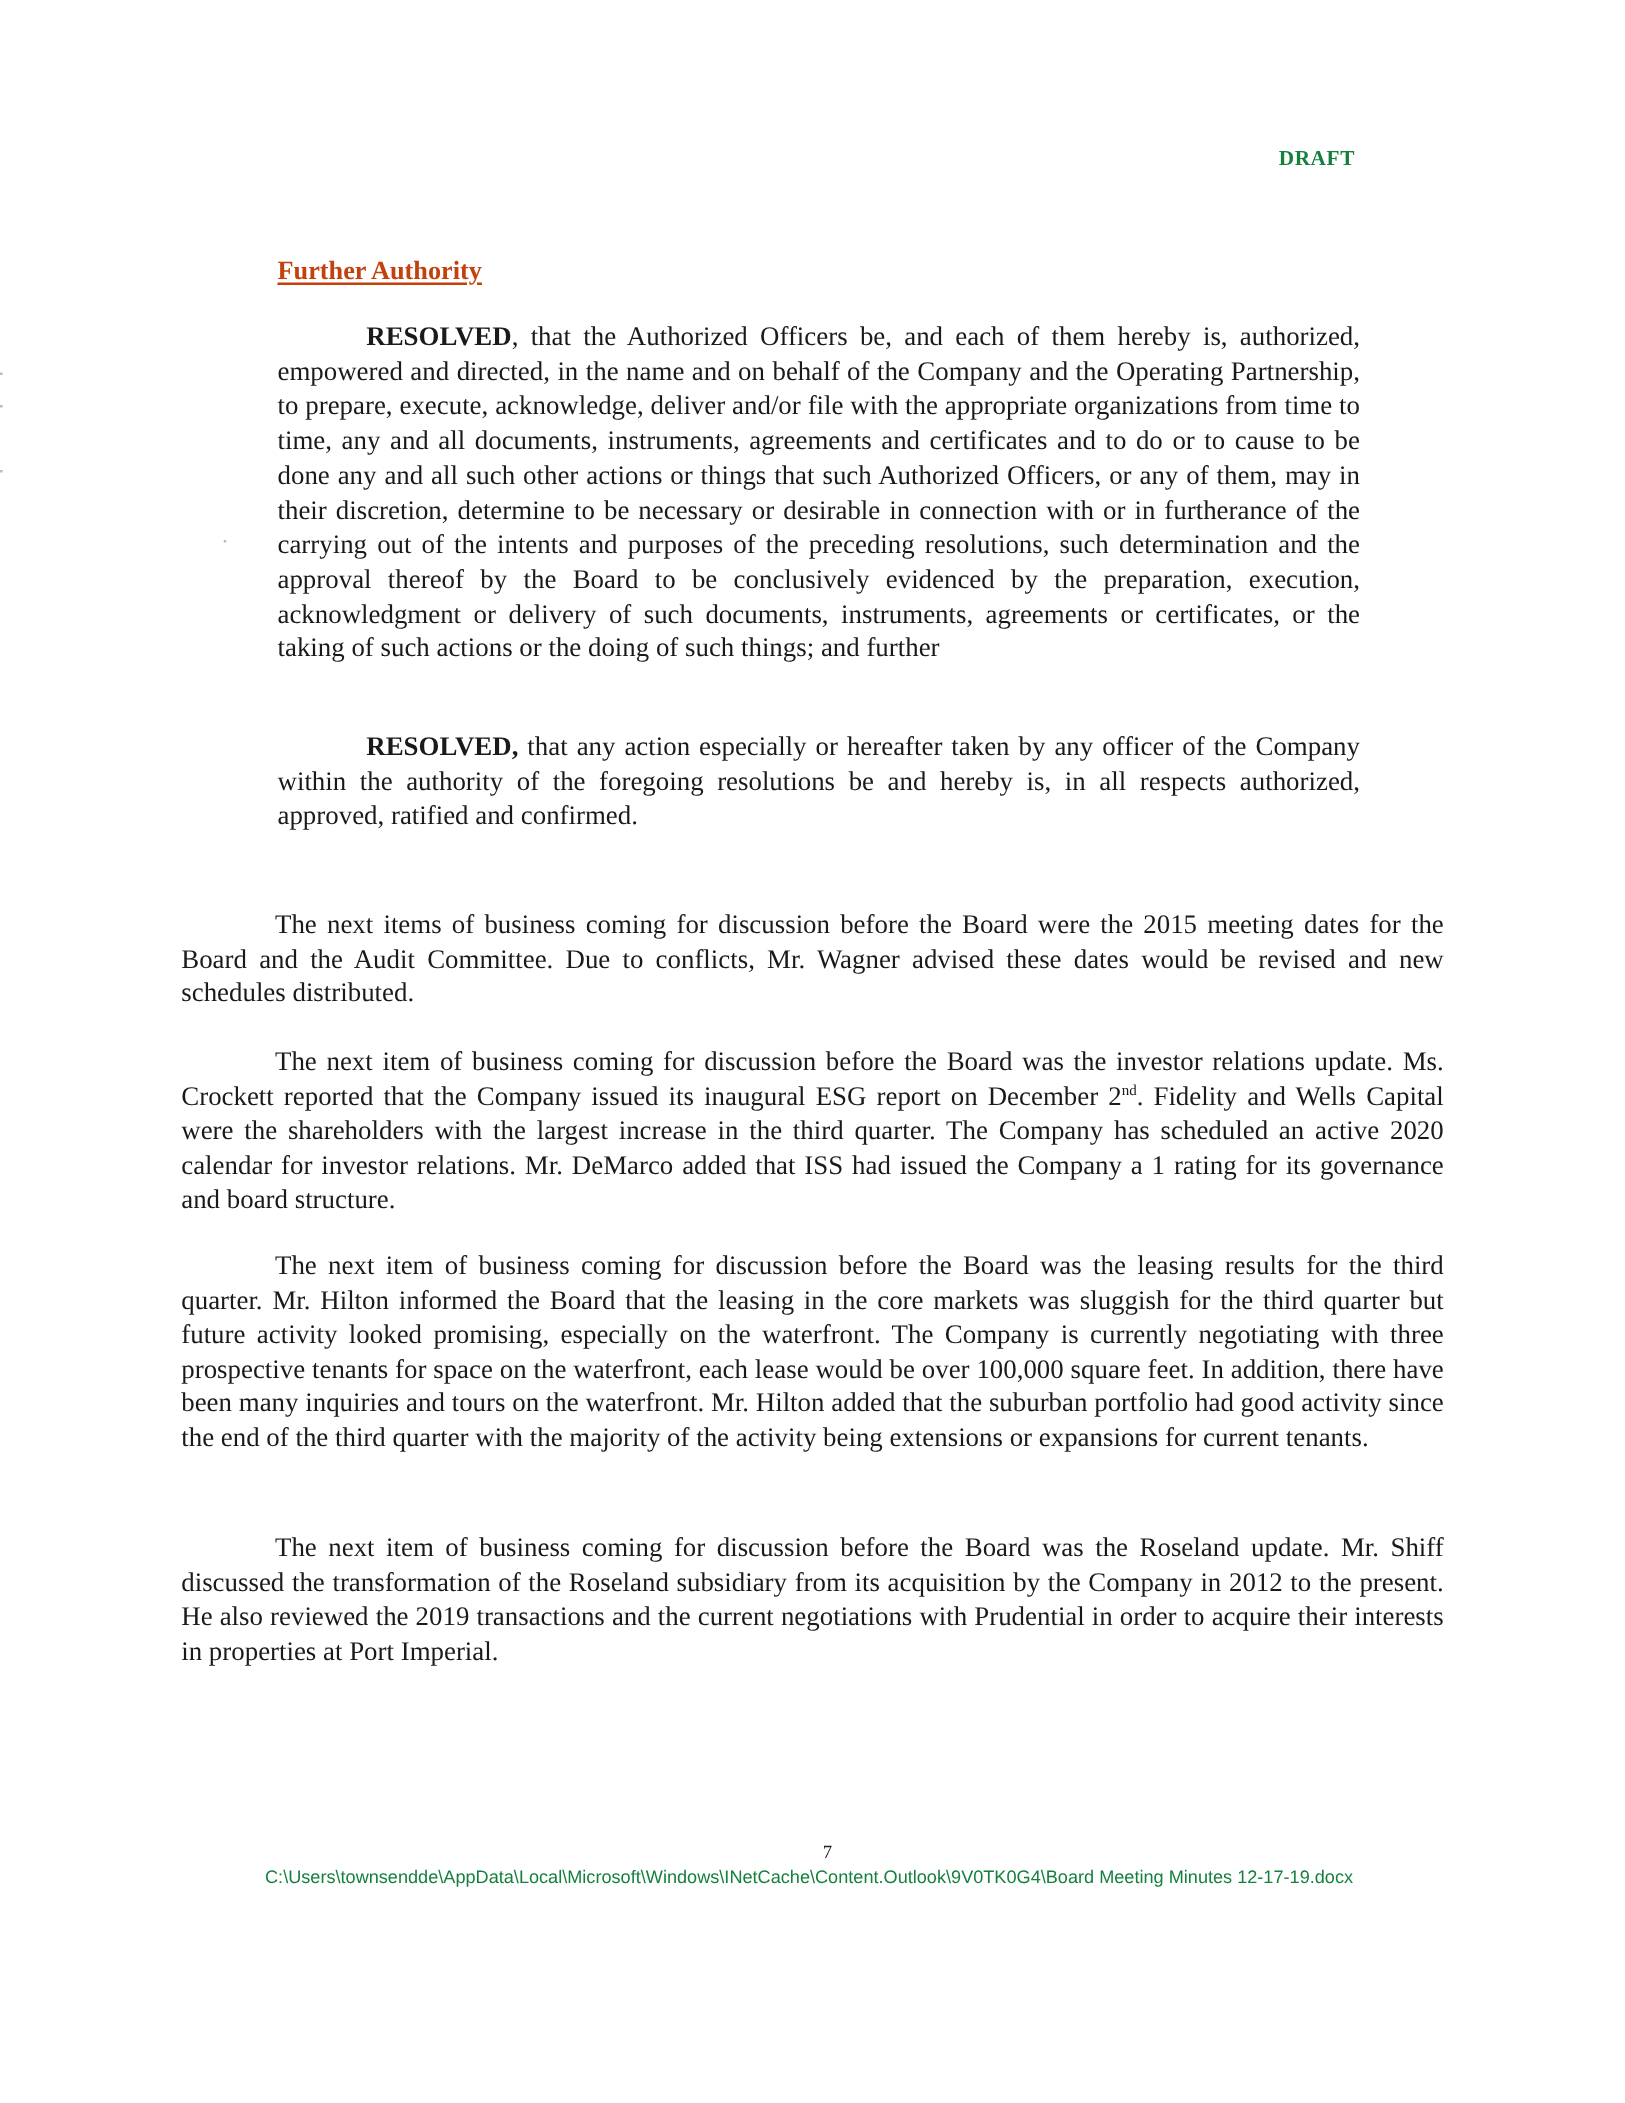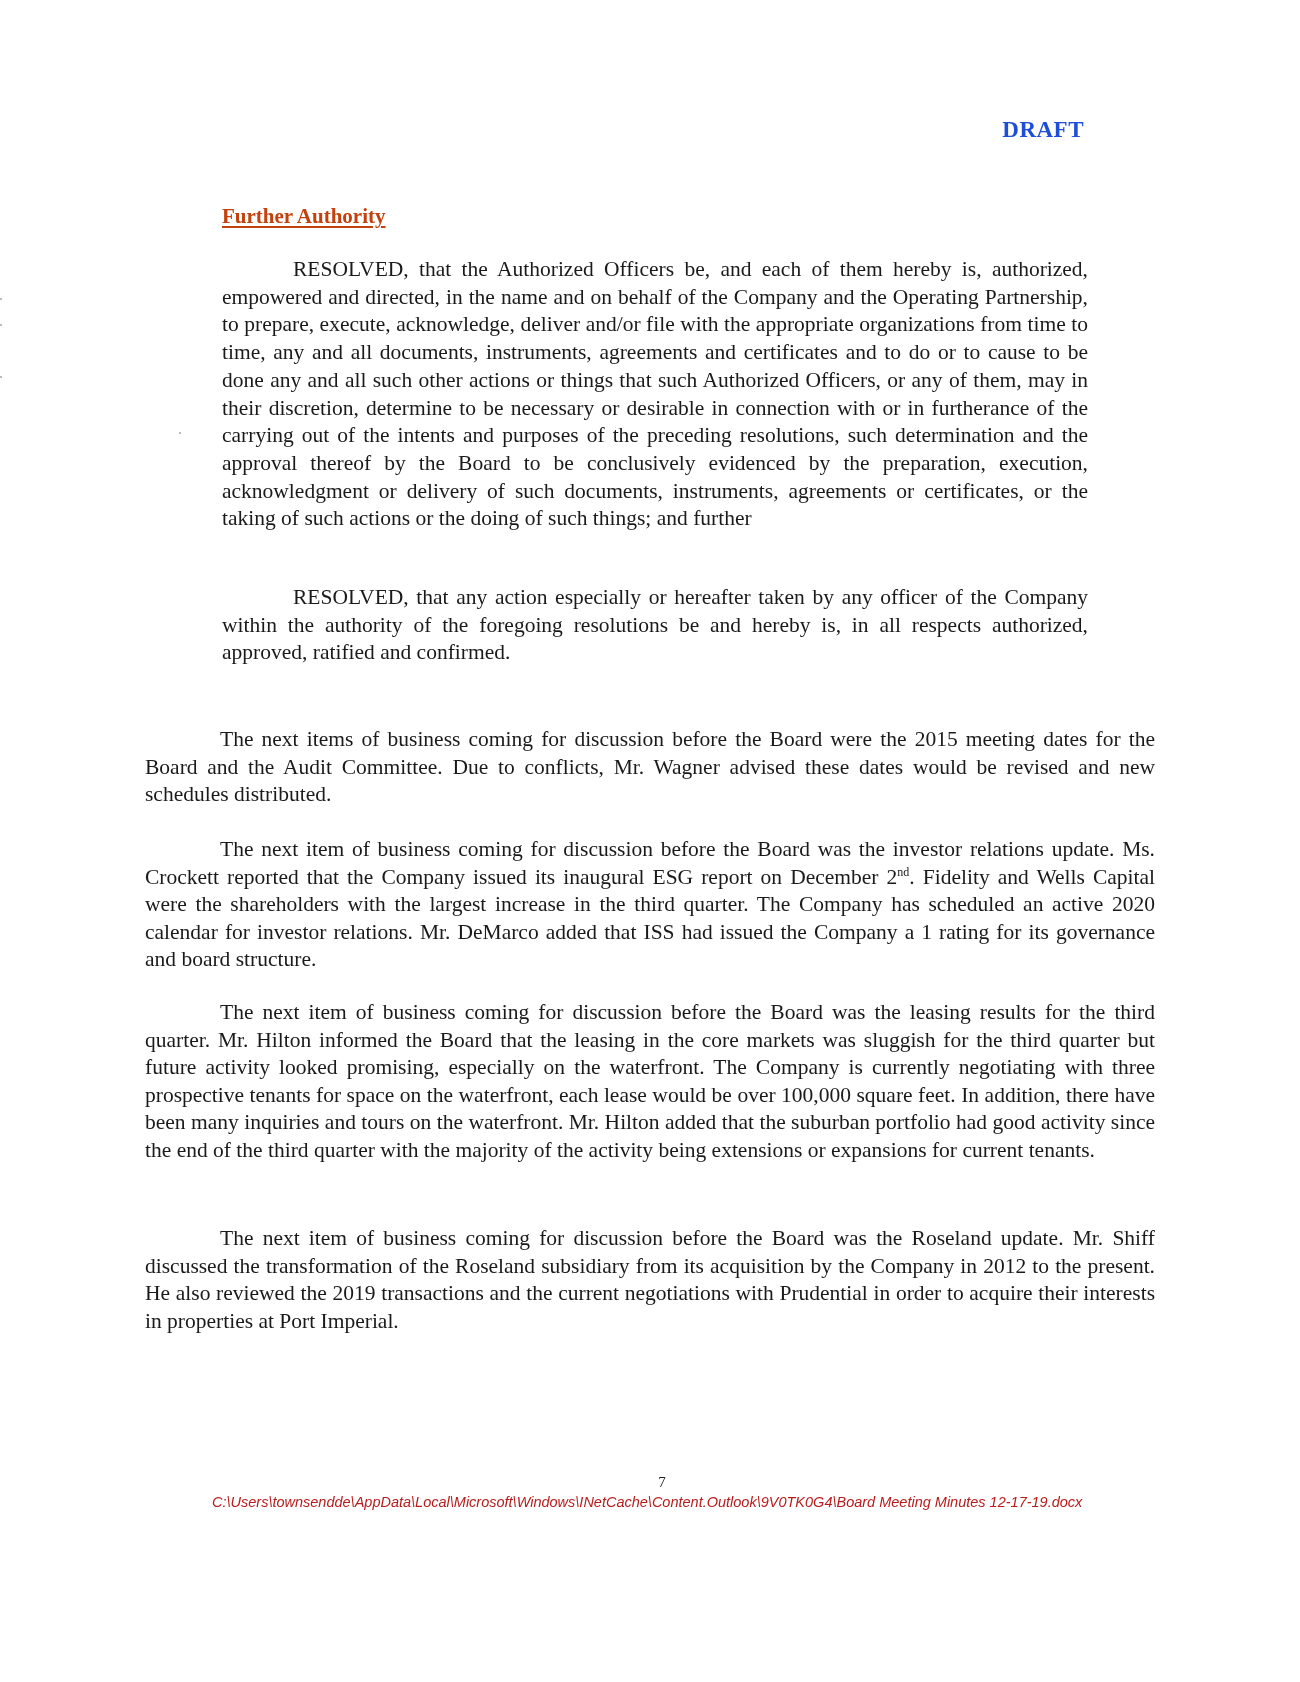--- a/index.html
+++ b/index.html
@@ -12,24 +12,24 @@
       height: 1682px;
       position: relative;
       overflow: hidden;
       color: #1a1a1a;
       font-family: "Liberation Serif", "DejaVu Serif", serif;
     }
     .draft {
       position: absolute;
       top: 117px;
       right: 216px;
-      font-size: 23px;
+      font-size: 17px;
       font-weight: bold;
       letter-spacing: 0.5px;
-      color: #1d4ed8;
+      color: #15803d;
     }
     .section-heading {
       position: absolute;
       top: 204px;
       left: 222px;
       font-size: 21px;
       font-weight: bold;
       text-decoration: underline;
       text-underline-offset: 3px;
       color: #c2410c;
@@ -39,21 +39,21 @@
       left: 222px;
       width: 866px;
       font-size: 21.5px;
       line-height: 27.7px;
       text-align: justify;
     }
     .res1 { top: 256px; }
     .res2 { top: 584px; }
     .resolution-block p, .body-para p { margin: 0; }
     .indent { text-indent: 71px; }
-    .bold-lead { font-weight: normal; }
+    .bold-lead { font-weight: bold; }
     .body-para {
       position: absolute;
       left: 145px;
       width: 1010px;
       font-size: 21.5px;
       line-height: 27.5px;
       text-align: justify;
     }
     .p1 { top: 726px; }
     .p2 { top: 836px; }
@@ -71,24 +71,23 @@
       box-sizing: border-box;
       font-size: 15px;
       color: #222;
     }
     .footer-path {
       position: absolute;
       top: 1491px;
       left: 212px;
       width: 880px;
       font-family: "Liberation Sans", "DejaVu Sans", sans-serif;
-      font-style: italic;
       font-size: 14.5px;
       line-height: 22px;
-      color: #b91c1c;
+      color: #15803d;
     }
     .scan-speck {
       position: absolute;
       width: 2px;
       height: 2px;
       background: #bbb;
     }
   </style>
 </head>
 <body>

